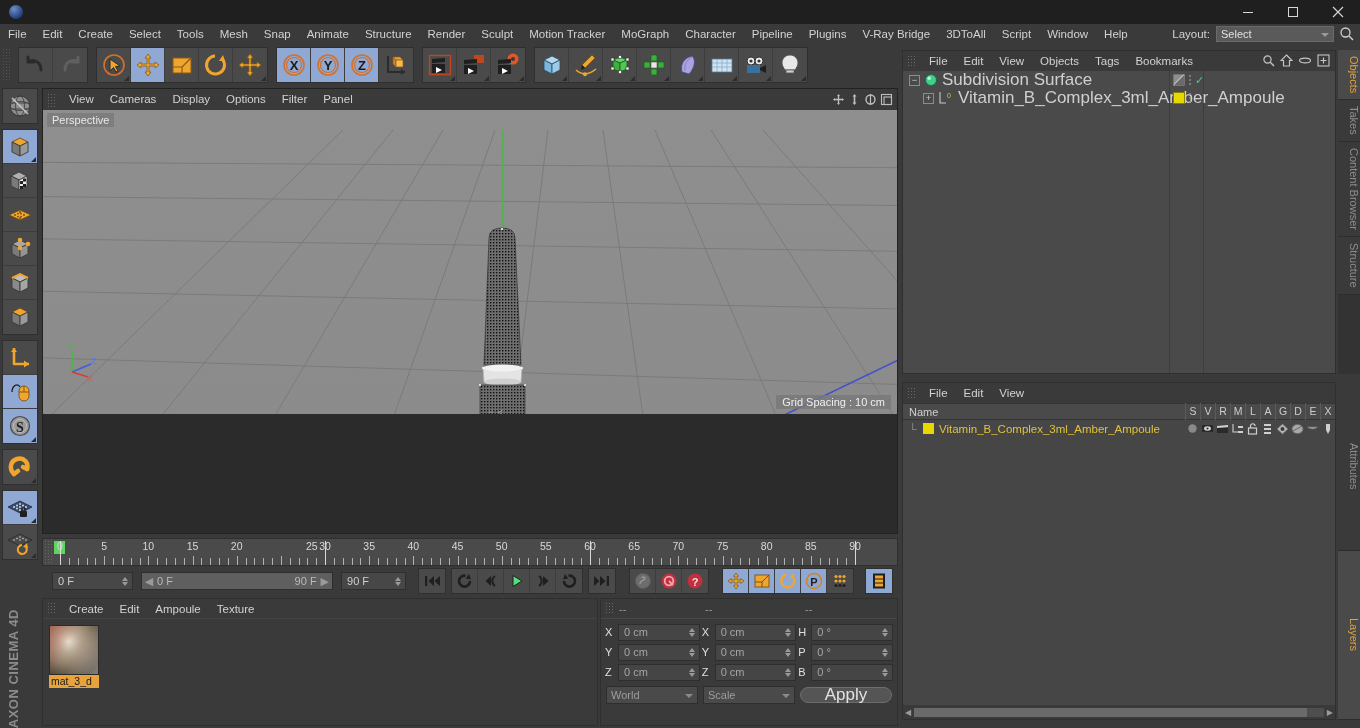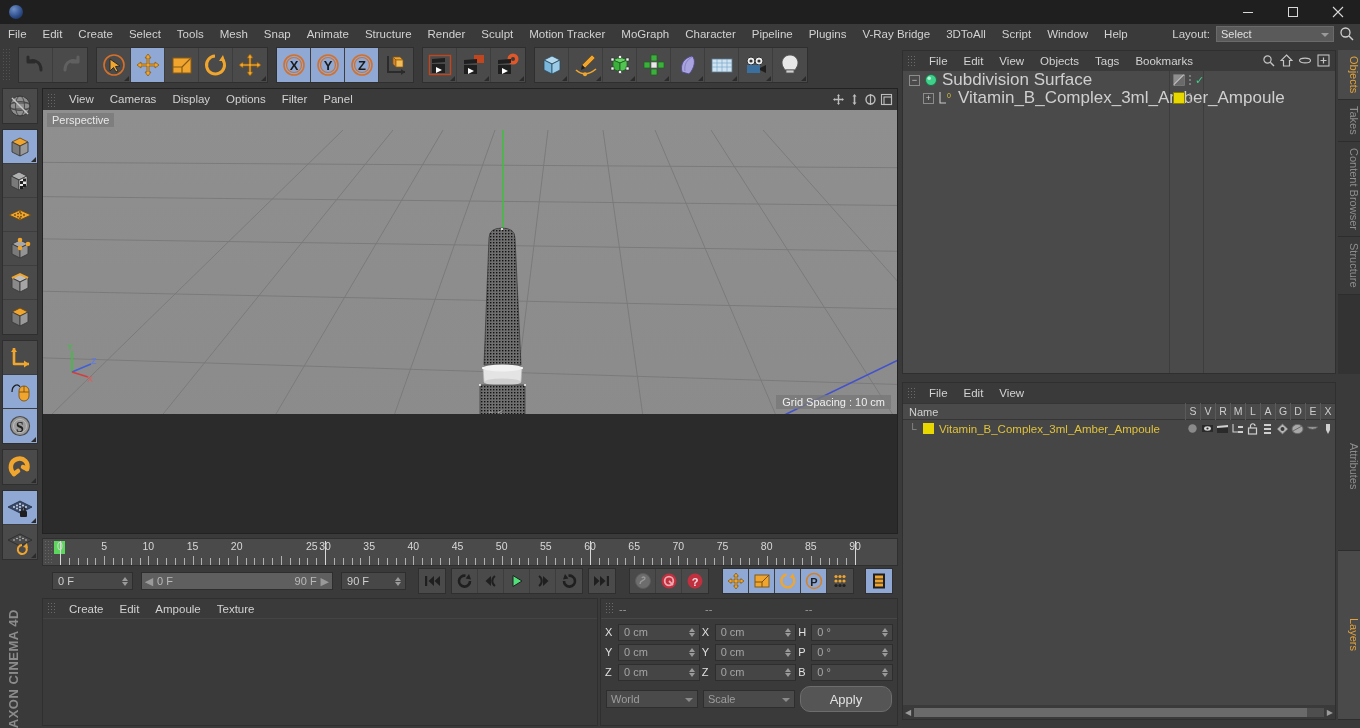--- a/index.html
+++ b/index.html
@@ -236,22 +236,22 @@
   }
   .coord-bottom { display: flex; align-items: center; gap: 5px; padding: 4px 5px; }
   .dd {
     height: 18px; background: #4a4a4a; border: 1px solid #2e2e2e;
     display: flex; align-items: center; padding: 0 4px; font-size: 11px; color: #9d9d9d;
     position: relative; flex: 1;
   }
   .dd .caret { position: absolute; right: 4px; top: 7px;
     border-left:4px solid transparent;border-right:4px solid transparent;border-top:4px solid #8a8a8a;}
   .apply-btn {
-    flex: 1.1; height: 26px; border-radius: 10px; background: #555; border: 1px solid #6d6d6d;
-    display: flex; align-items: center; justify-content: center; font-size: 13px; color: #e2e2e2;
+    flex: 1.1; height: 16px; border-radius: 10px; background: #555; border: 1px solid #6d6d6d;
+    display: flex; align-items: center; justify-content: center; font-size: 17px; color: #e2e2e2;
   }
 
   
   .objmgr {
     position: absolute; left: 902px; top: 50px; width: 434px; height: 324px;
     background: #3a3a3a; border: 1px solid #2f2f2f;
   }
   .om-head { display: flex; align-items: center; height: 20px; }
   .om-icons { margin-left: auto; display: flex; align-items: center; gap: 5px; padding-right: 5px; }
   .om-body { position: absolute; left: 0; top: 20px; right: 0; bottom: 0; background: #4a4a4a; }
@@ -1124,20 +1124,26 @@
   </div>
 
   <div class="matmgr">
     <div class="panel-menubar">
       <span class="pm-grip"></span>
       <div class="pm-item">Create</div>
       <div class="pm-item">Edit</div>
       <div class="pm-item">Ampoule</div>
       <div class="pm-item">Texture</div>
     </div>
+    <div class="mat-body">
+      <div class="mat-swatch">
+        <div class="mat-sphere"></div>
+        <div class="mat-name">mat_3_d</div>
+      </div>
+    </div>
   </div>
 
   <div class="coordmgr">
     <div class="coord-head">
       <span class="pm-grip"></span>
       <span class="lbl" style="width:86px">--</span>
       <span class="lbl" style="width:100px">--</span>
       <span class="lbl">--</span>
     </div>
     <div class="coord-rows">

